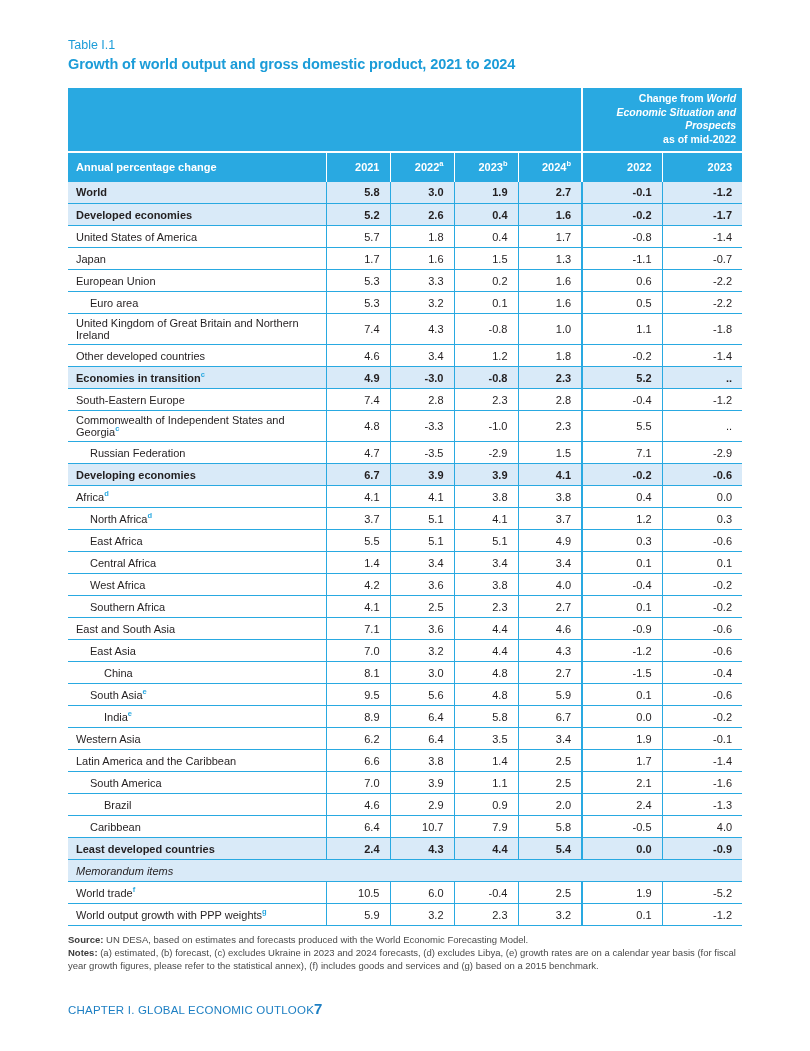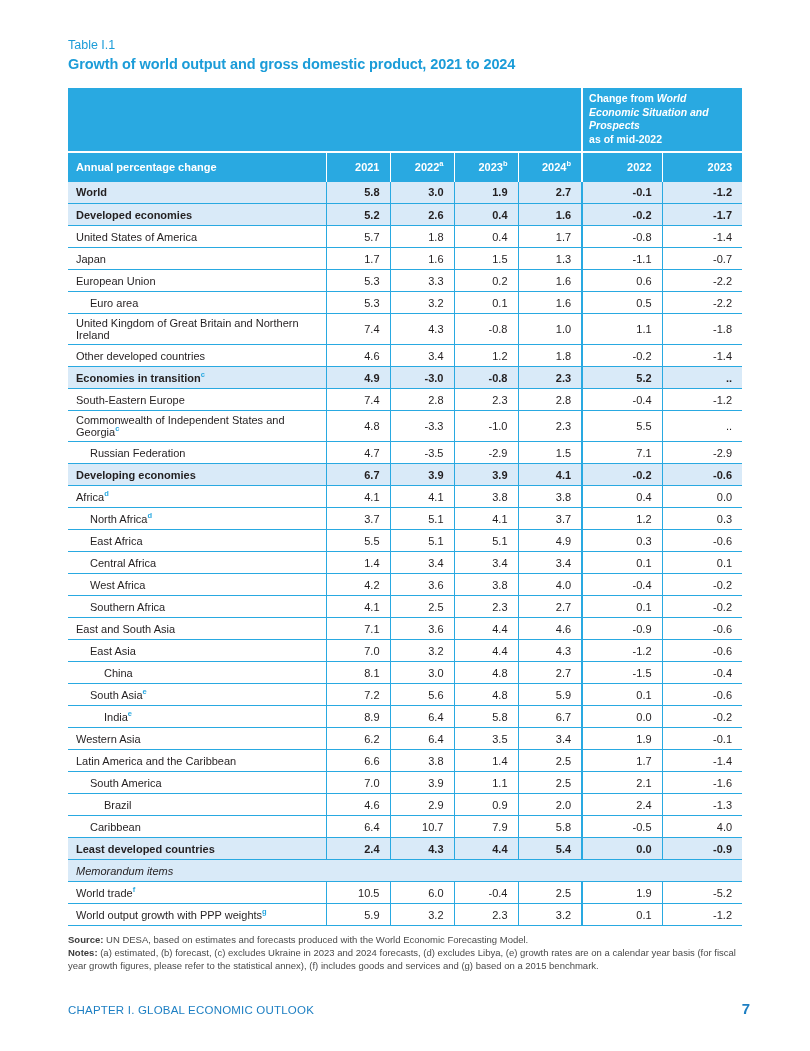--- a/index.html
+++ b/index.html
@@ -15,21 +15,21 @@
 
   table.data { border-collapse:collapse; width:674px; table-layout:fixed; }
   col.c-label { width:258px; }
   col.c-year  { width:64px; }
   col.c-chg   { width:80px; }
 
   thead th { background:#29a9e1; color:#ffffff; font-weight:bold; vertical-align:middle; }
   tr.band th { height:55px; border-bottom:2px solid #ffffff; }
   th.change-h {
     border-left:2px solid #ffffff; font-size:10.5px; line-height:1.3;
-    text-align:left; padding:4px 6px;
+    text-align:right; padding:4px 6px;
   }
   th.change-h em { font-style:italic; }
   tr.colhead th { height:30px; font-size:11px; padding:2px 10px 3px 8px; }
   tr.colhead th.label-h { text-align:left; }
   tr.colhead th.num-h { text-align:right; border-left:1px solid #ffffff; }
   tr.colhead th.num-h.sep { border-left:2px solid #ffffff; }
   th sup, td sup { font-size:7.5px; vertical-align:super; line-height:0; }
   td sup { color:#29a9e1; font-weight:bold; }
 
   tbody td {
@@ -45,21 +45,21 @@
   td.ind1 { padding-left:22px; }
   td.ind2 { padding-left:36px; }
 
   .notes {
     width:674px; margin-top:8px; font-size:9.5px; color:#4a4a4a; line-height:1.35;
   }
   .notes b { color:#3d3d3d; }
 
   .page-footer {
     position:absolute; left:68px; right:60px; top:1000px;
-    display:flex; justify-content:space-between; align-items:baseline;
+    display:flex; align-items:baseline;
   }
   .chapter { color:#1d7fc3; font-size:11.5px; letter-spacing:0.2px; }
   .pagenum { color:#1d7fc3; font-size:15px; font-weight:bold; }
 </style>
 </head>
 <body>
 
 <div class="content">
   <div class="caption-label">Table I.1</div>
   <div class="page-title">Growth of world output and gross domestic product, 2021 to 2024</div>
@@ -287,21 +287,21 @@
           <td class="label ind2">China</td>
           <td class="num">8.1</td>
           <td class="num">3.0</td>
           <td class="num">4.8</td>
           <td class="num">2.7</td>
           <td class="num sep">-1.5</td>
           <td class="num">-0.4</td>
         </tr>
         <tr>
           <td class="label ind1">South Asia<sup>e</sup></td>
-          <td class="num">7.2</td>
+          <td class="num">9.5</td>
           <td class="num">5.6</td>
           <td class="num">4.8</td>
           <td class="num">5.9</td>
           <td class="num sep">0.1</td>
           <td class="num">-0.6</td>
         </tr>
         <tr>
           <td class="label ind2">India<sup>e</sup></td>
           <td class="num">8.9</td>
           <td class="num">6.4</td>

